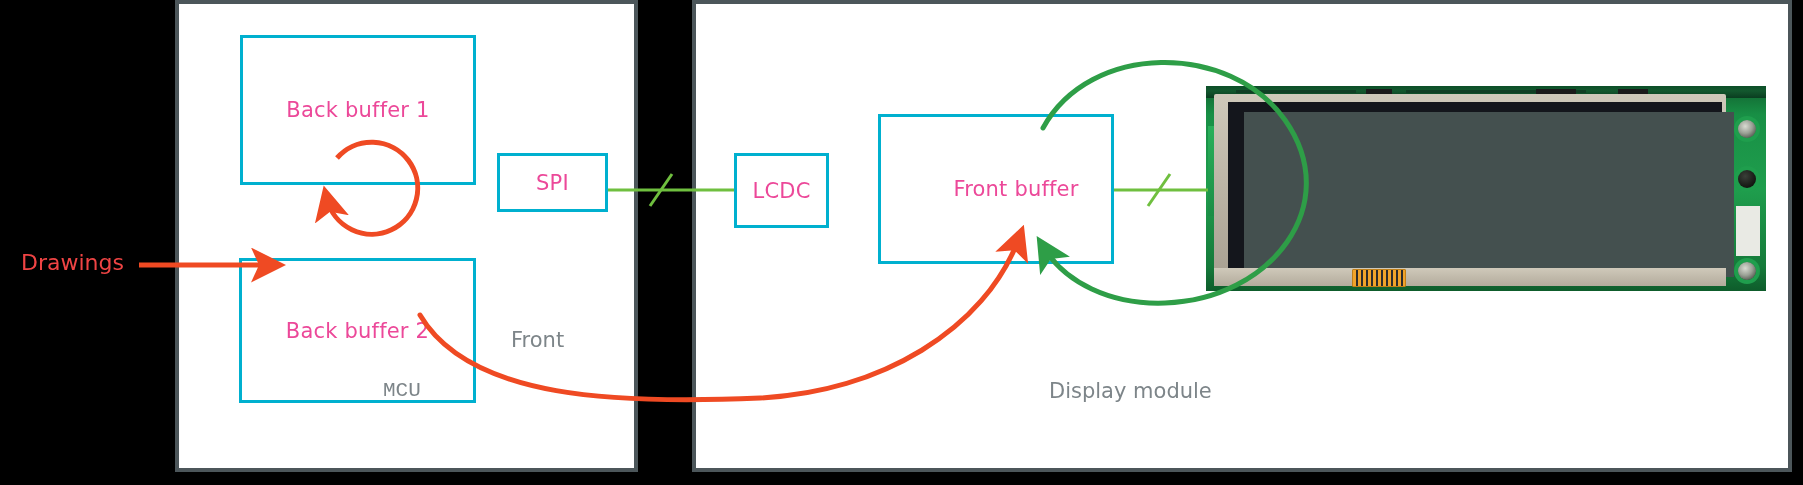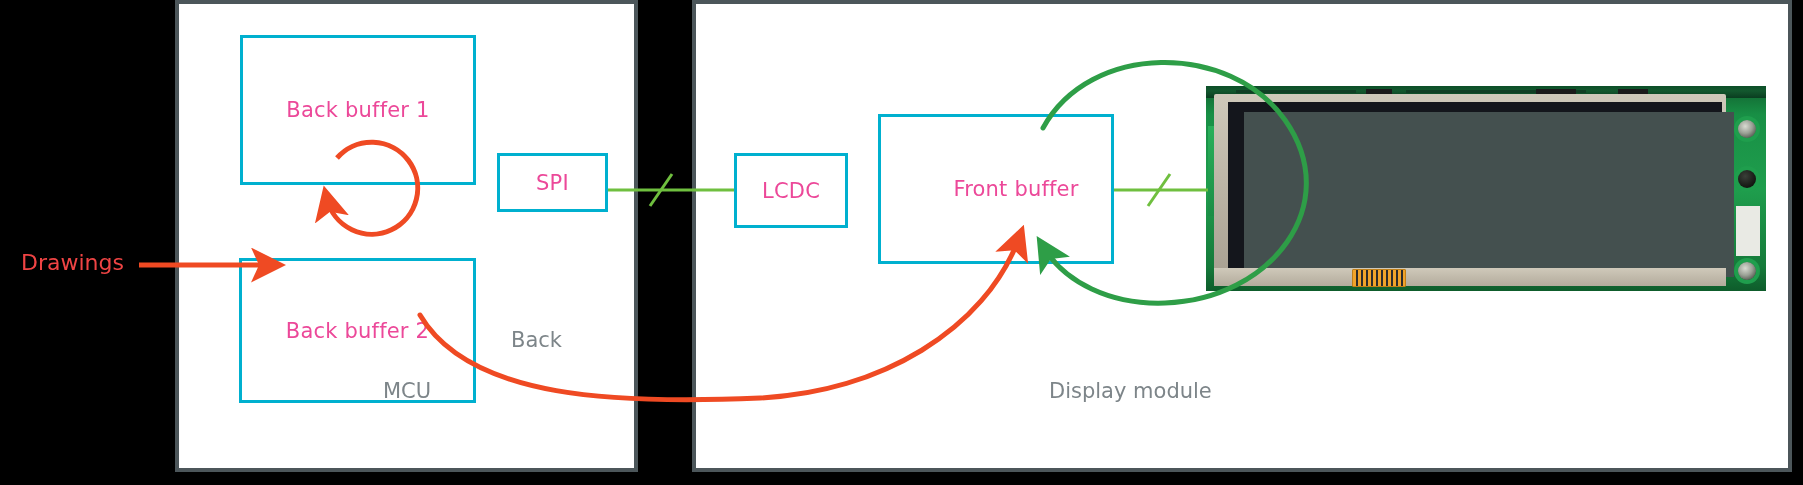--- a/index.html
+++ b/index.html
@@ -36,32 +36,32 @@
   .cbox span{
     color:#ec4899;
     font-size:21px;
     font-weight:400;
     letter-spacing:.2px;
     white-space:nowrap;
   }
   #box-bb1{left:240px;top:35px;width:236px;height:150px;}
   #box-bb2{left:239px;top:218px;width:237px;height:145px;margin-top:40px;}
   #box-spi{left:497px;top:153px;width:111px;height:59px;}
-  #box-lcdc{left:734px;top:153px;width:114px;height:75px;}
+  #box-lcdc{left:734px;top:153px;width:95px;height:75px;}
   #box-front{left:878px;top:114px;width:236px;height:150px;padding-left:40px;}
 
   
   .label{
     position:absolute;
     color:#7d8589;
     font-size:21px;
     white-space:nowrap;
   }
   #lbl-flush{left:511px;top:328px;}
-  #lbl-mcu{left:383px;top:379px;}
+  #lbl-mcu{left:383px;top:379px;font-family:Liberation Mono, monospace;}
   #lbl-display{left:1049px;top:379px;}
   #lbl-drawings{
     left:21px;top:250px;
     color:#ef4444;
     font-size:22px;
   }
 
   
   #overlay{position:absolute;left:0;top:0;width:1803px;height:485px;pointer-events:none;}
 
@@ -171,21 +171,21 @@
   </div>
 
   <div class="cbox" id="box-lcdc">
     <span>LCDC</span>
   </div>
 
   <div class="cbox" id="box-front">
     <span>Front buffer</span>
   </div>
 
-  <div class="label" id="lbl-flush">Back</div>
+  <div class="label" id="lbl-flush">Front</div>
   <div class="label" id="lbl-mcu">MCU</div>
   <div class="label" id="lbl-display">Display module</div>
   <div class="label" id="lbl-drawings">Drawings</div>
 
   <svg id="overlay" viewBox="0 0 1803 485">
     <defs>
       <marker id="red-head" markerWidth="7" markerHeight="7" refX="4.2" refY="3.5" orient="auto" markerUnits="strokeWidth">
         <path d="M0,0 L7,3.5 L0,7 L1.6,3.5 Z" fill="#ef4a23"></path>
       </marker>
       <marker id="green-head" markerWidth="7" markerHeight="7" refX="4.2" refY="3.5" orient="auto" markerUnits="strokeWidth">

